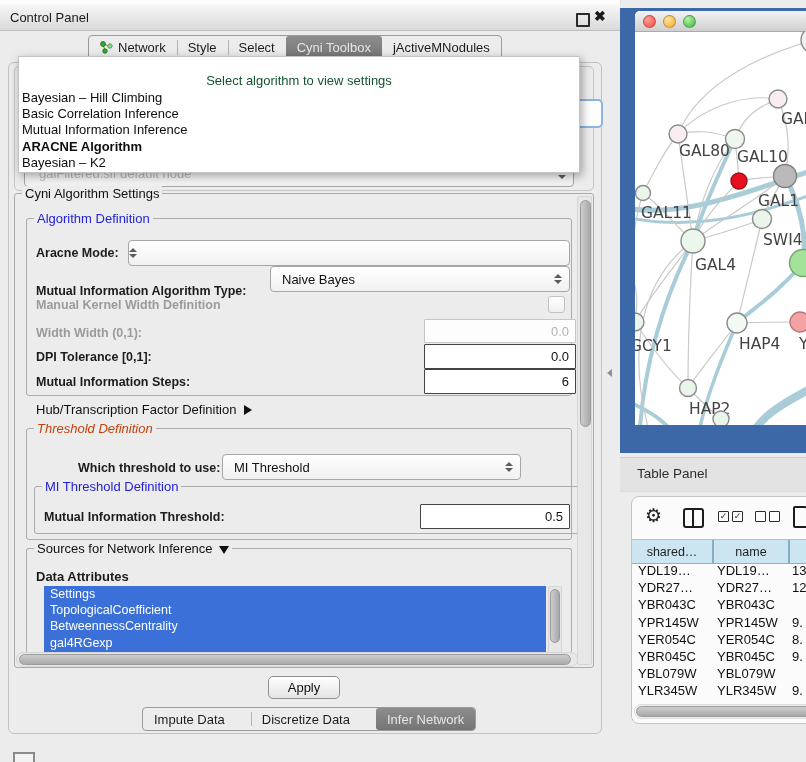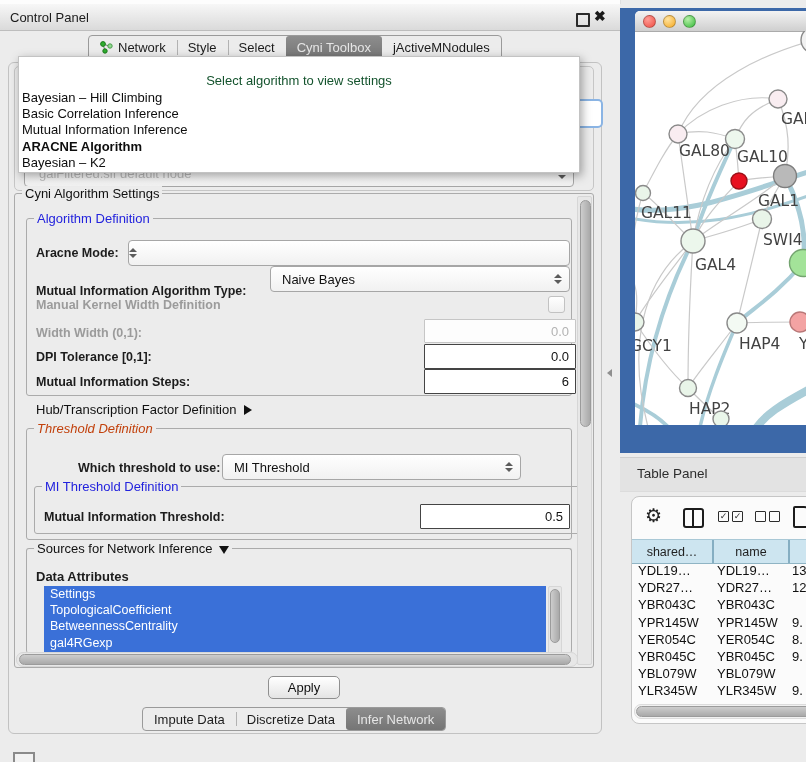--- a/index.html
+++ b/index.html
@@ -12,21 +12,21 @@
             border-bottom:1px solid #bdbdbd;}
   .titlebar .title{position:absolute;left:10px;top:6px;font-size:13px;color:#1b1b1b;}
   .btn-float{position:absolute;left:576px;top:9px;width:10px;height:10px;border:2px solid #2a2a2a;border-radius:1px;background:transparent;}
   .btn-close{position:absolute;left:594px;top:4px;font-size:14px;font-weight:bold;color:#1a1a1a;}
   .tabbar{display:flex;align-items:stretch;border:1px solid #9a9a9a;border-radius:4px;background:#ececec;font-size:13px;color:#1d1d1d;}
   .tabbar .tab{display:flex;align-items:center;padding:0 11px;white-space:nowrap;position:relative;}
   .tabbar .tab + .tab:not(.sel)::before{content:"";position:absolute;left:0;top:4px;bottom:4px;width:1px;background:#b2b2b2;}
   .tabbar .tab.sel{background:linear-gradient(#8d8d8d,#757575);color:#e6e6e6;border-radius:3px;}
   .tabbar .tab.sel + .tab::before{display:none;}
   .top-tabs{left:88px;top:35px;height:23px;}
-  .bottom-tabs{left:142px;top:707px;height:22px;}
+  .bottom-tabs{left:142px;top:707px;height:22px;gap:15px;}
   .net-ico{width:13px;height:13px;margin-right:5px;}
   .outer-panel{left:8px;top:62px;width:592px;height:670px;border:1px solid #c2c2c2;border-radius:6px;background:#ececec;}
   .sub-panel{left:14px;top:66px;width:578px;height:123px;border:1px solid #c6c6c6;border-radius:5px;background:#ececec;}
   
   .combo{background:linear-gradient(#ffffff,#f1f1f1);border:1px solid #a6a6a6;border-radius:4px;
          font-size:13px;color:#111;display:flex;align-items:center;}
   .combo .val{padding-left:11px;flex:1;}
   .spin{width:7px;margin-right:8px;display:flex;flex-direction:column;align-items:center;gap:2px;}
   .spin i{display:block;width:0;height:0;border-left:4px solid transparent;border-right:4px solid transparent;}
   .spin i.up{border-bottom:4px solid #5c5c5c;}

